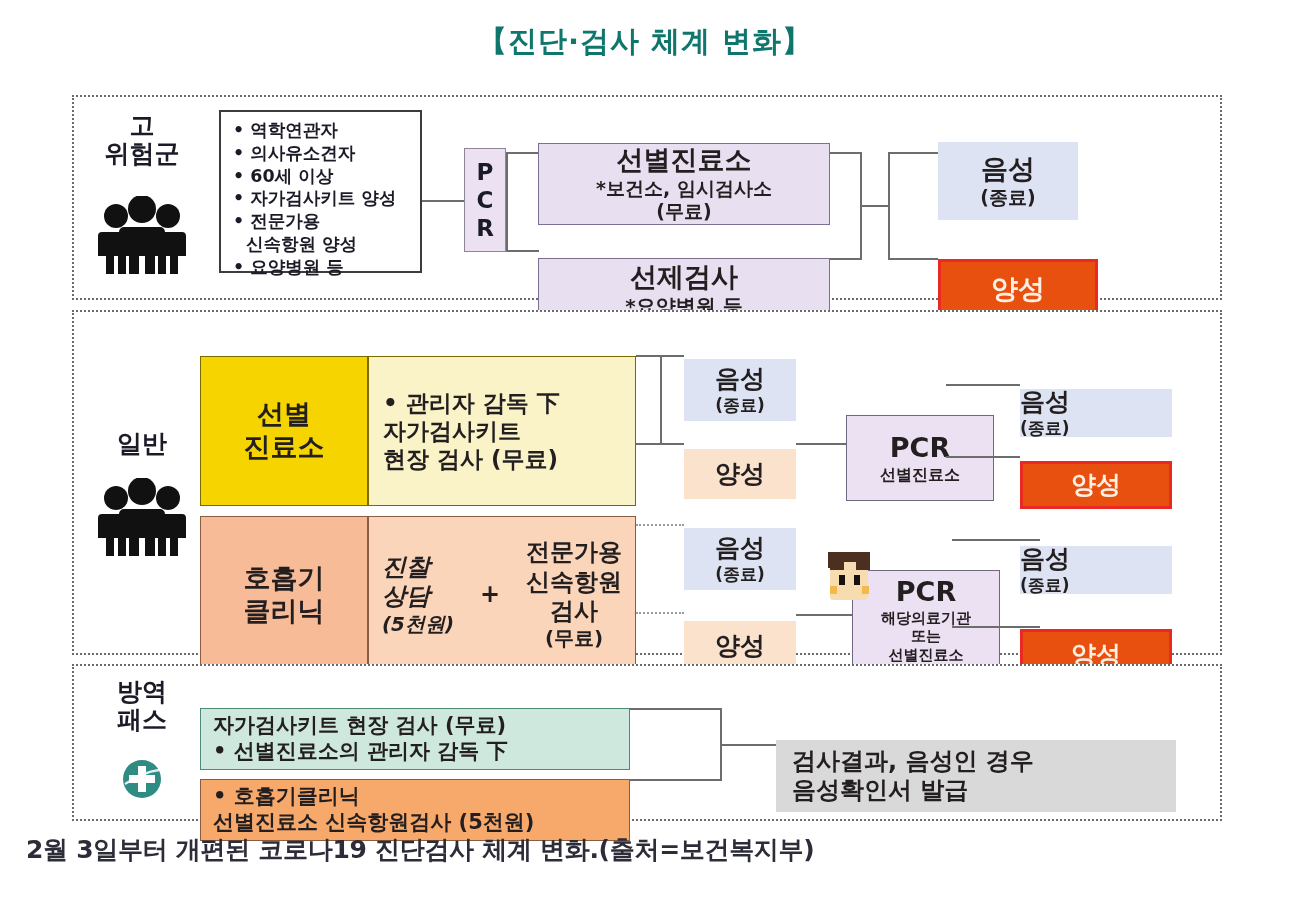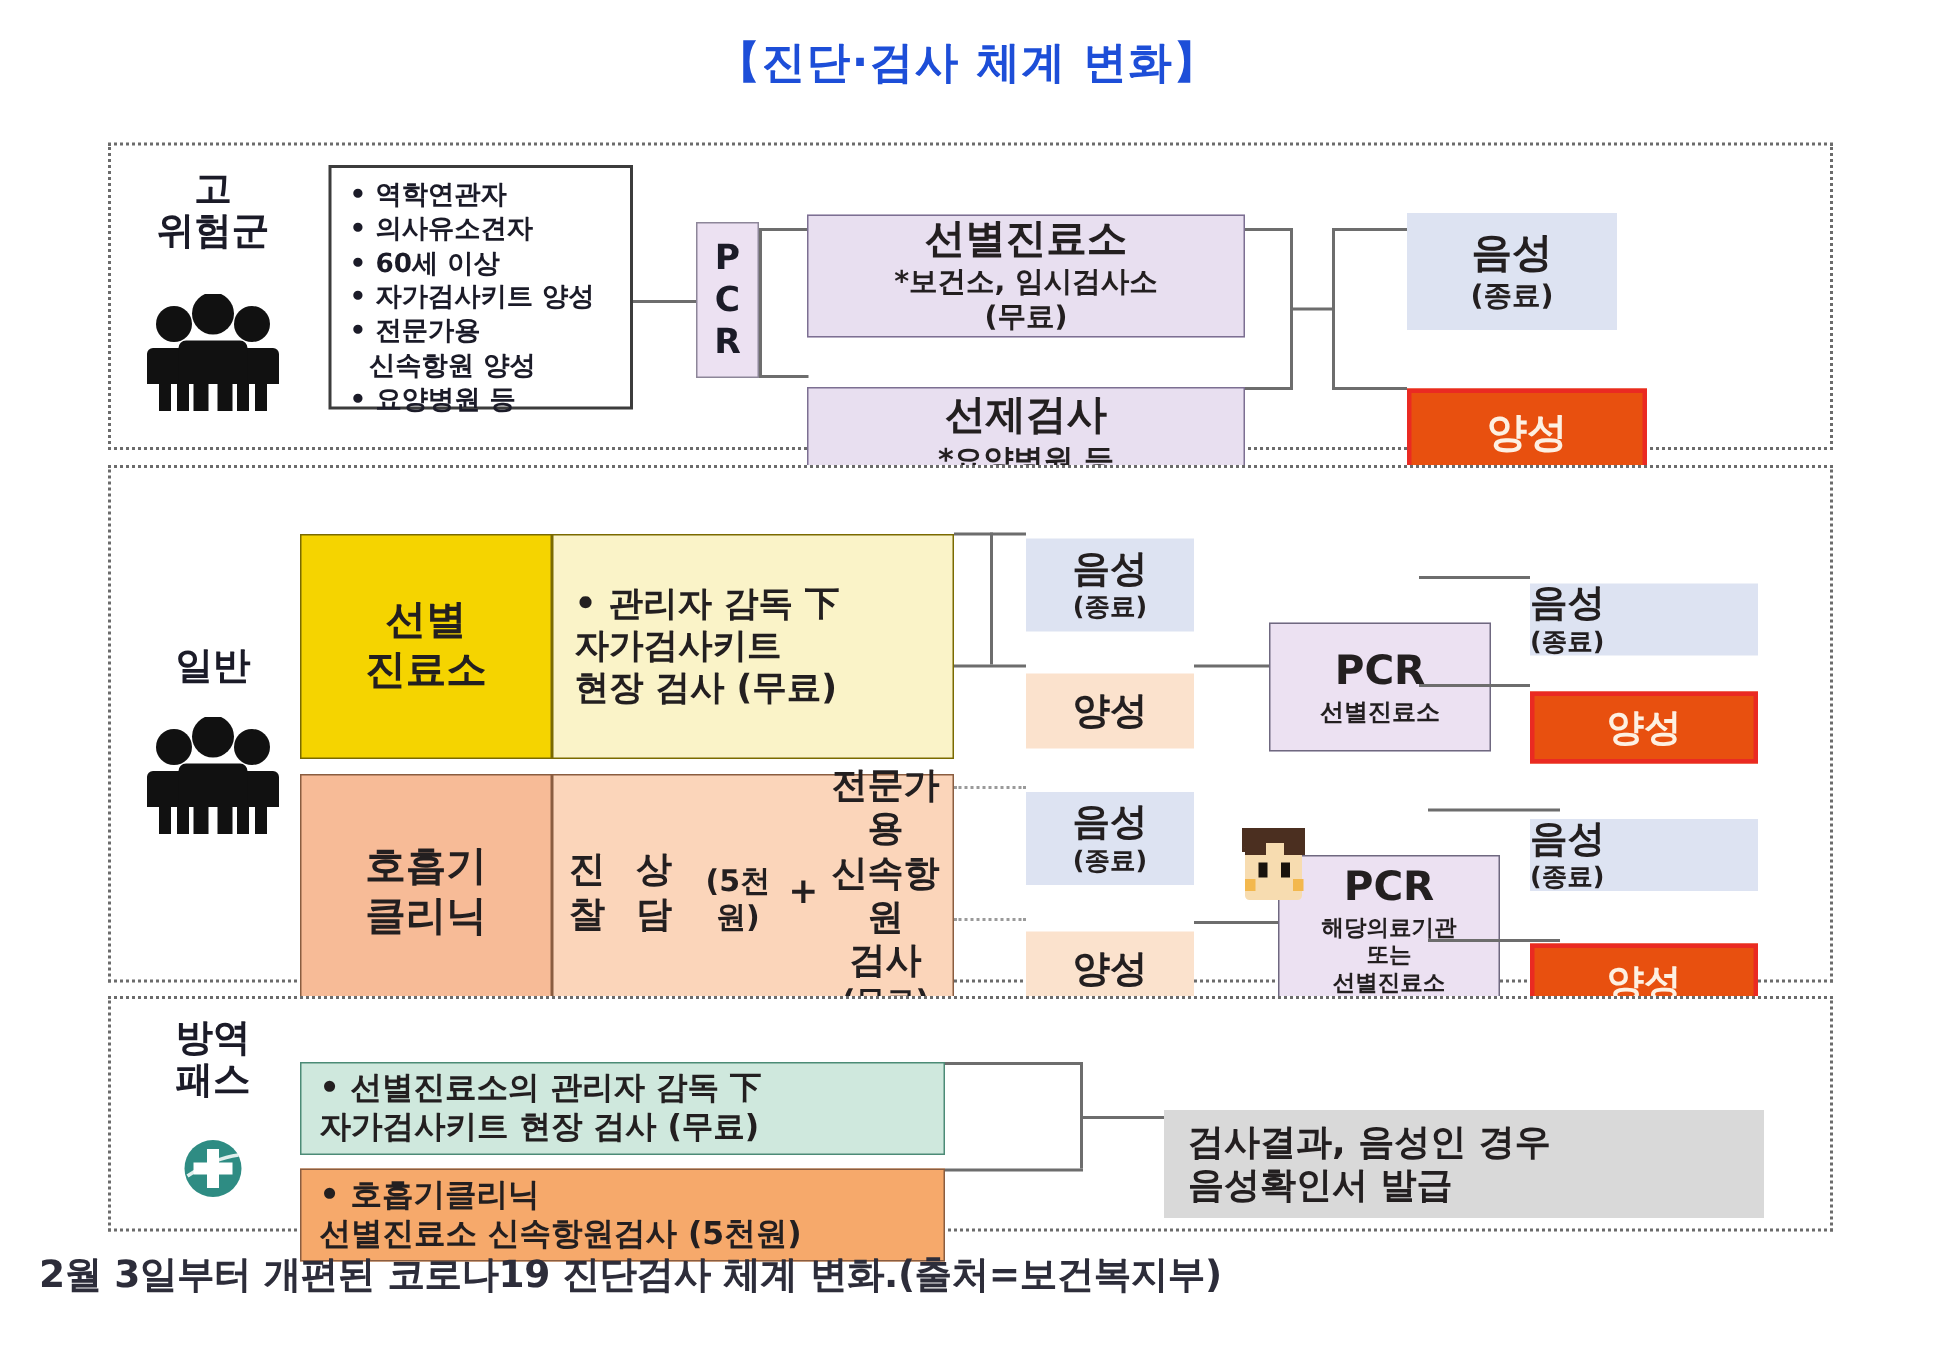--- a/index.html
+++ b/index.html
@@ -11,21 +11,21 @@
     overflow:hidden;
     position:relative;
   }
   .page{position:relative;width:1290px;height:902px;}
 
   
   .title{
     position:absolute;left:0;top:22px;width:1290px;
     text-align:center;
     font-size:29px;font-weight:bold;letter-spacing:1px;
-    color:#1d4ed8;
+    color:#0f766e;
   }
 
   
   .panel{
     position:absolute;
     border:2px dotted #6b6b6b;
     box-sizing:border-box;
     background:#fff;
   }
   #panel-high{left:72px;top:95px;width:1150px;height:205px;}
@@ -252,21 +252,21 @@
 
   <div class="box b-orange" style="left:1020px;top:430px;width:152px;height:48px;">
     <div class="fs25">양성</div>
   </div>
 
   <div class="box b-salmon" style="left:200px;top:485px;width:168px;height:157px;">
     <div class="fs27">호흡기</div>
     <div class="fs27">클리닉</div>
   </div>
   <div class="box b-salmon-lt" style="left:368px;top:485px;width:268px;height:157px;flex-direction:row;justify-content:space-around;">
-    <div style="display:flex;flex-direction:row;align-items:flex-end;">
+    <div style="display:flex;flex-direction:column;align-items:flex-start;font-style:italic;">
       <div class="fs24">진찰</div>
       <div class="fs24">상담</div>
       <div class="fs20">(5천원)</div>
     </div>
     <div class="fs24">+</div>
     <div style="display:flex;flex-direction:column;align-items:center;">
       <div class="fs24">전문가용</div>
       <div class="fs24">신속항원</div>
       <div class="fs24">검사</div>
       <div class="fs20">(무료)</div>
@@ -327,22 +327,22 @@
   </div>
   <div class="crossicon" style="left:121px;top:758px;">
     <svg viewBox="0 0 42 42">
       <circle cx="21" cy="21" r="19" fill="#2e8c83"></circle>
       <path d="M17 8 h8 v9 h9 v8 h-9 v9 h-8 v-9 h-9 v-8 h9 z" fill="#ffffff"></path>
       <path d="M4 26 q18 -12 34 -14" stroke="#ffffff" stroke-width="2.4" fill="none" opacity="0.85"></path>
     </svg>
   </div>
 
   <div class="box b-mint" style="left:200px;top:677px;width:430px;height:62px;align-items:flex-start;padding-left:12px;text-align:left;">
+    <div class="fs21">자가검사키트 현장 검사 (무료)</div>
     <div class="fs21">• 선별진료소의 관리자 감독 下</div>
-    <div class="fs21">자가검사키트 현장 검사 (무료)</div>
   </div>
 
   <div class="box b-orange2" style="left:200px;top:748px;width:430px;height:62px;align-items:flex-start;padding-left:12px;text-align:left;">
     <div class="fs21">• 호흡기클리닉</div>
     <div class="fs21">선별진료소 신속항원검사 (5천원)</div>
   </div>
 
   <div class="ln h" style="left:630px;top:708px;width:92px;"></div>
   <div class="ln h" style="left:630px;top:779px;width:92px;"></div>
   <div class="ln v" style="left:720px;top:708px;height:71px;"></div>

